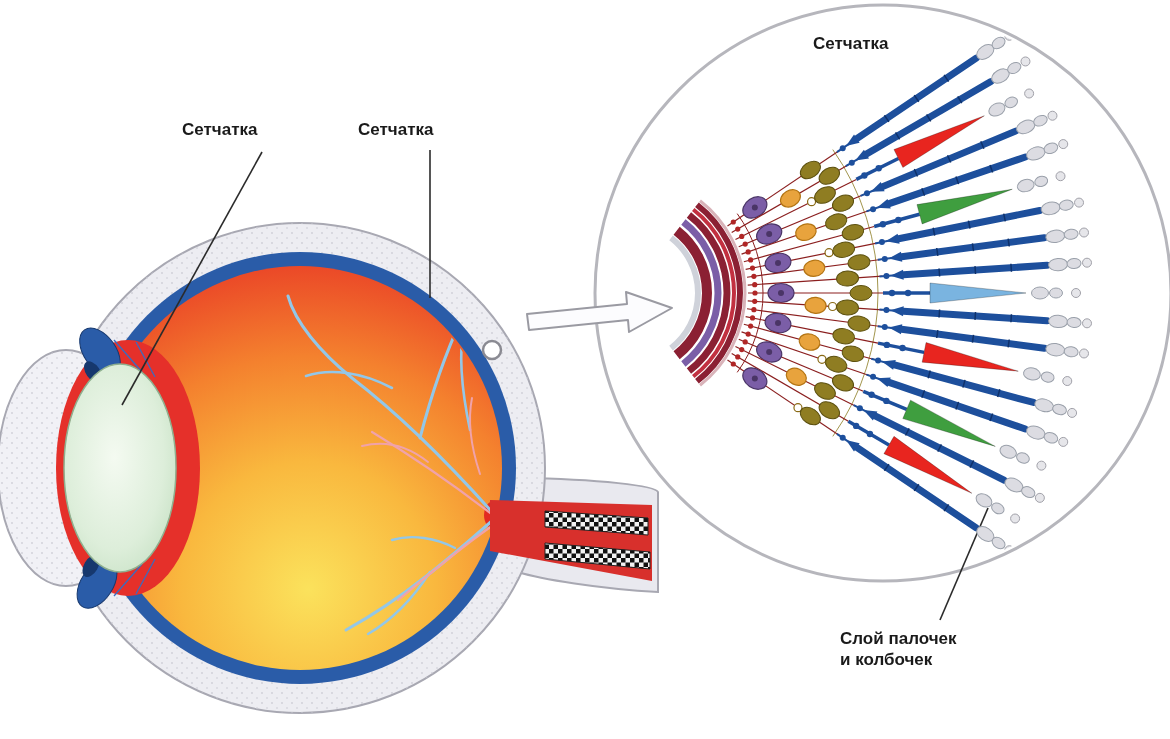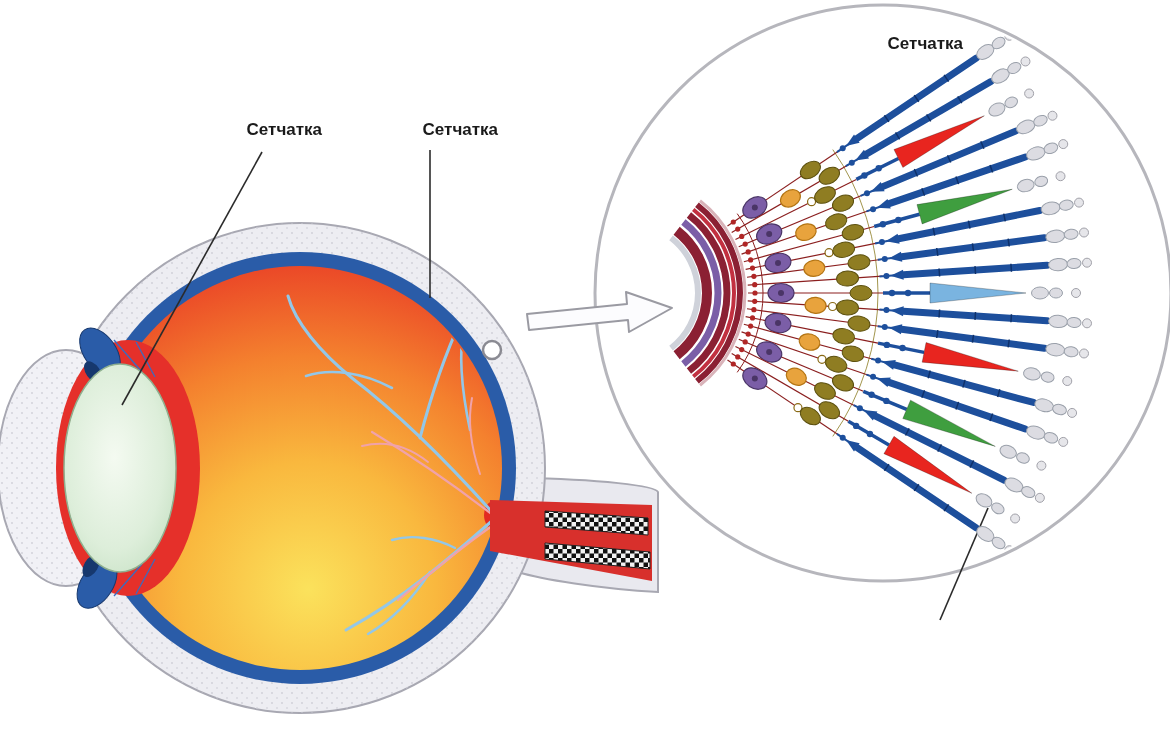--- a/index.html
+++ b/index.html
@@ -1,18 +1,18 @@
 <!DOCTYPE html>
 <html><head>
 <meta charset="utf-8">
 <style>
   html,body{margin:0;padding:0;background:#fff;}
   #stage{position:relative;width:1170px;height:739px;background:#fff;overflow:hidden;
          font-family:"Liberation Sans",sans-serif;}
-  .label{position:absolute;font-weight:700;font-size:17px;line-height:1.25;color:#1a1a1a;text-align:right;}
+  .label{position:absolute;font-weight:700;font-size:17px;line-height:1.25;color:#1a1a1a;text-align:left;}
   svg{position:absolute;left:0;top:0;}
 </style>
 </head>
 <body>
 
 <div id="stage">
 
 <svg id="scene" width="1170" height="739" viewBox="0 0 1170 739">
   <defs>
     <radialGradient id="vitreous" cx="0.52" cy="0.80" r="1.05">
@@ -370,14 +370,18 @@
         <line x1="944.1136562472531" y1="511.04622522298695" x2="948.587199475019" y2="504.41392464254665" stroke="#0e316b" stroke-width="1.5"></line>
         <ellipse cx="985.315193771223" cy="534.012141395892" rx="9.5" ry="6.2" transform="rotate(34 985.315193771223 534.012141395892)" fill="#dcdce2" stroke="#9aa0aa" stroke-width="1"></ellipse>
         <ellipse cx="998.5797949321036" cy="542.9592278514239" rx="7" ry="5" transform="rotate(34 998.5797949321036 542.9592278514239)" fill="#dcdce2" stroke="#9aa0aa" stroke-width="1"></ellipse>
         <circle cx="1009.3572833753192" cy="550.2287355965436" r="4.5" fill="#e6e6ea" stroke="#a0a0a8" stroke-width="1"></circle>
       </g>
 </svg>
 
 <div class="label" style="left:182px;top:119px;width:140px;">Сетчатка</div>
 <div class="label" style="left:358px;top:119px;width:140px;">Сетчатка</div>
 <div class="label" style="left:813px;top:33px;width:150px;">Сетчатка</div>
-
+<div class="label" style="left:840px;top:628px;width:190px;">
+  <span>Слой палочек</span><br>
+  <span>и колбочек</span>
 </div>
 
+</div>
+
 </body></html>

